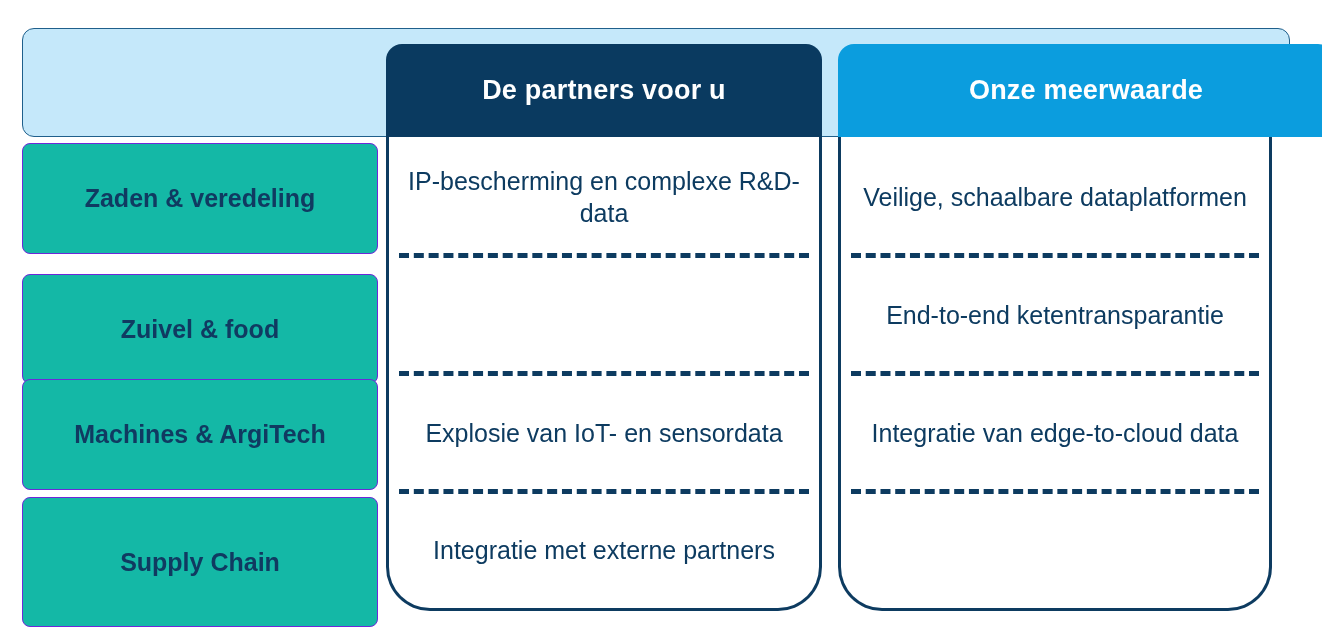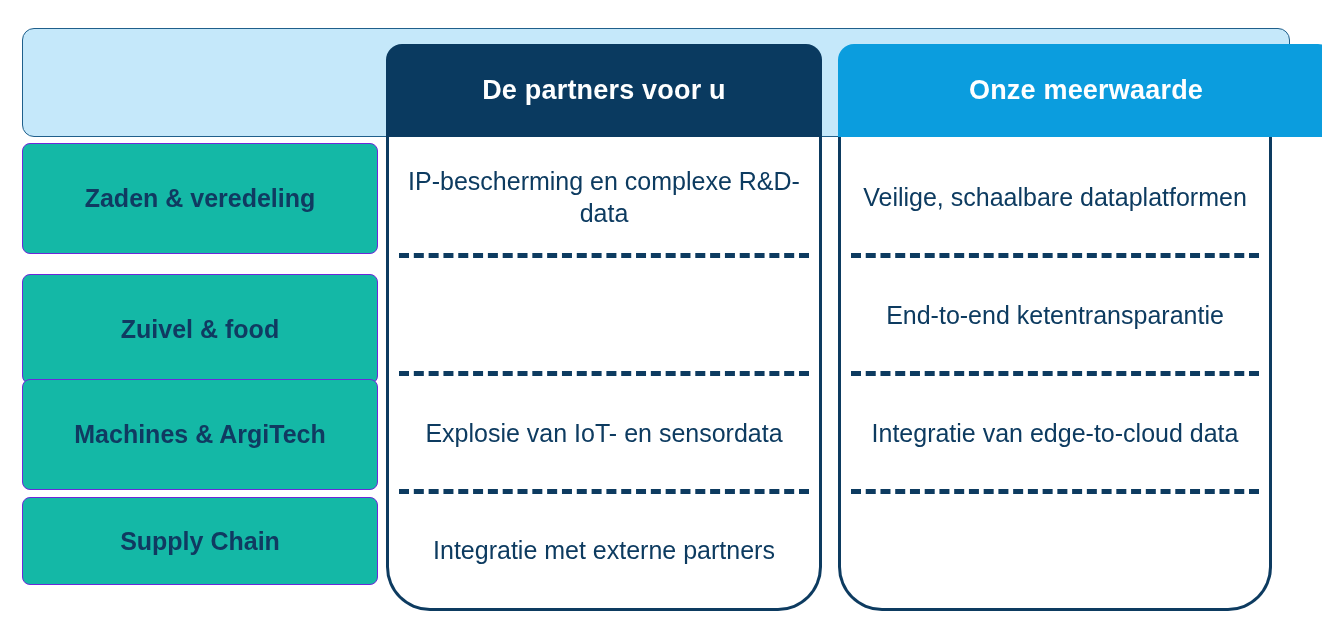--- a/index.html
+++ b/index.html
@@ -142,21 +142,21 @@
 
   <div class="cat-box" style="top:143px;height:111px;">
     <span class="cat-label">Zaden &amp; veredeling</span>
   </div>
   <div class="cat-box" style="top:274px;height:110px;">
     <span class="cat-label">Zuivel &amp; food</span>
   </div>
   <div class="cat-box" style="top:379px;height:111px;">
     <span class="cat-label">Machines &amp; ArgiTech</span>
   </div>
-  <div class="cat-box" style="top:497px;height:88px;">
+  <div class="cat-box" style="top:497px;height:130px;">
     <span class="cat-label">Supply Chain</span>
   </div>
 
   <div class="content-col" id="col-challenge">
 
     <div class="cell" style="top:0px;height:119px;">
       <span class="cell-text">IP-bescherming en complexe R&amp;D-data</span>
     </div>
     <div class="row-sep" style="top:116px;"></div>
 

